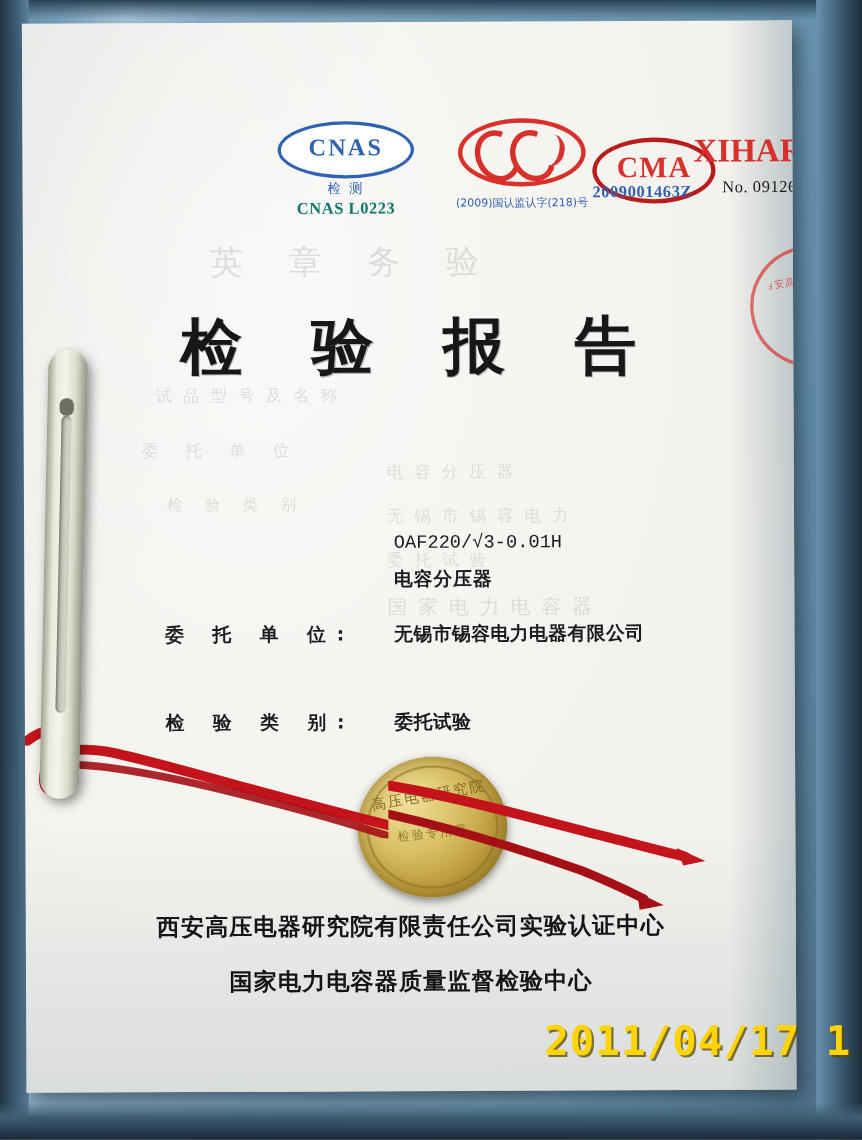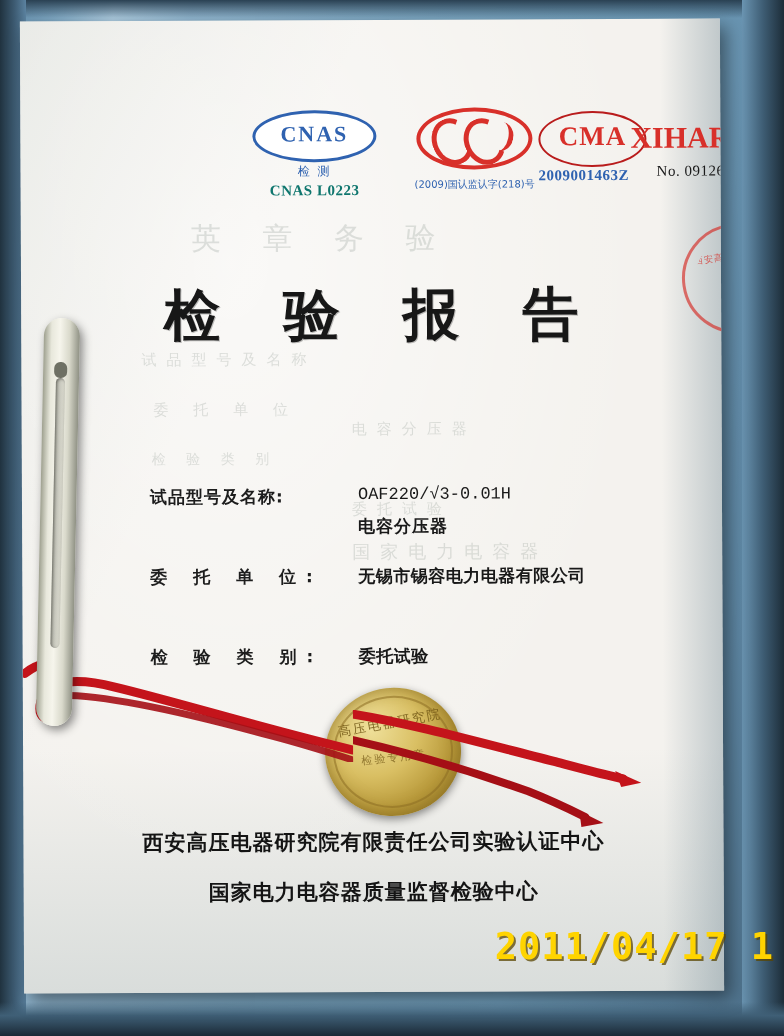--- a/index.html
+++ b/index.html
@@ -214,23 +214,23 @@
     white-space: nowrap;
   }
 
   .logo-cma {
     position: absolute;
     left: 440px; top: 16px;
     width: 230px; height: 98px;
   }
   .logo-cma .mark {
     position: absolute;
-    left: 0; top: 6px;
+    left: 0; top: 20px;
     width: 104px; height: 52px;
-    border: 2px solid #b91c1c;
+    border: 4px solid #b91c1c;
     border-radius: 50% / 50%;
   }
   .logo-cma .mark span {
     position: absolute;
     left: 0; right: 0; top: 8px;
     text-align: center;
     font-family: "Liberation Serif", serif;
     font-weight: bold;
     font-size: 27px;
     letter-spacing: 1px;
@@ -271,21 +271,21 @@
     letter-spacing: 6px;
     pointer-events: none;
     user-select: none;
   }
   .ghost-title {
     left: 170px; top: 198px;
     font-size: 30px;
     letter-spacing: 16px;
   }
   .ghost-l1 { left: 120px; top: 330px; font-size: 15px; letter-spacing: 10px; text-align: right; }
-  .ghost-l2 { left: 132px; top: 380px; font-size: 15px; letter-spacing: 10px; }
+  .ghost-l2 { left: 107px; top: 380px; font-size: 15px; letter-spacing: 10px; }
   .ghost-l3 { left: 330px; top: 400px; font-size: 15px; letter-spacing: 10px; }
   .ghost-l4 { left: 330px; top: 440px; font-size: 15px; letter-spacing: 10px; }
   .ghost-l5 { left: 330px; top: 480px; font-size: 15px; letter-spacing: 10px; }
   .ghost-l6 { left: 130px; top: 430px; font-size: 14px; letter-spacing: 8px; }
   .ghost-l7 { left: 330px; top: 520px; font-size: 18px; letter-spacing: 10px; }
 
   
   .main-title {
     position: absolute;
     left: 0; right: 0;
@@ -504,20 +504,21 @@
   <div class="folder-shadow-right"></div>
   <div class="folder-shadow-bottom"></div>
 
   <div class="paper">
     <div class="paper-fold"></div>
 
     <div class="ghost ghost-title">英 章 务 验</div>
     <div class="ghost ghost-l1">试品型号及名称</div>
     <div class="ghost ghost-l2">委 托 单 位</div>
     <div class="ghost ghost-l3">电容分压器</div>
+    <div class="ghost ghost-l4">无锡市锡容电力</div>
     <div class="ghost ghost-l5">委托试验</div>
     <div class="ghost ghost-l6">检 验 类 别</div>
     <div class="ghost ghost-l7">国家电力电容器</div>
 
     <div class="logos">
 
 
       <div class="logo-cnas">
         <div class="oval">
             <span>CNAS</span>
@@ -543,21 +544,20 @@
         <div class="cert">2009001463Z</div>
         <div class="no">No. 091264R</div>
       </div>
     </div>
 
     <div class="main-title">检 验 报 告</div>
 
     <div class="fields">
 
       <div class="field-row">
-        <div class="field-label">试品型号及名称:</div>
         <div class="field-value mono">OAF220/√3-0.01H</div>
         <div class="field-value2">电容分压器</div>
       </div>
 
       <div class="field-row" style="margin-top:38px;">
         <div class="field-label spaced">委 托 单 位:</div>
         <div class="field-value">无锡市锡容电力电器有限公司</div>
       </div>
 
       <div class="field-row" style="margin-top:38px;">

